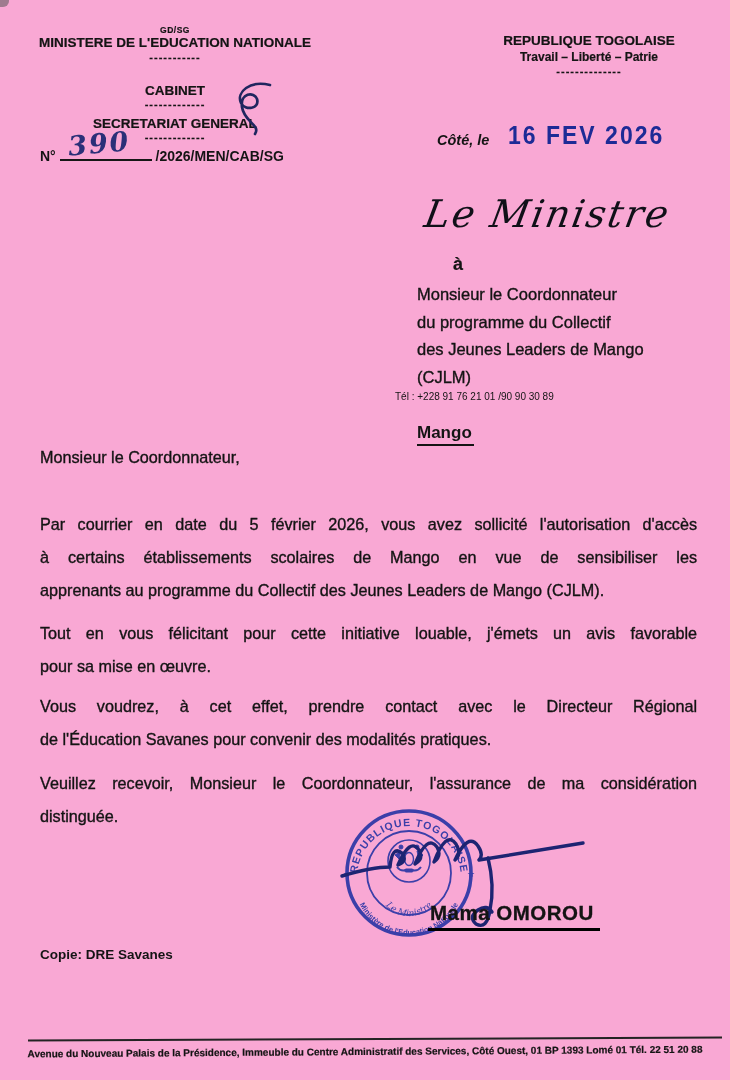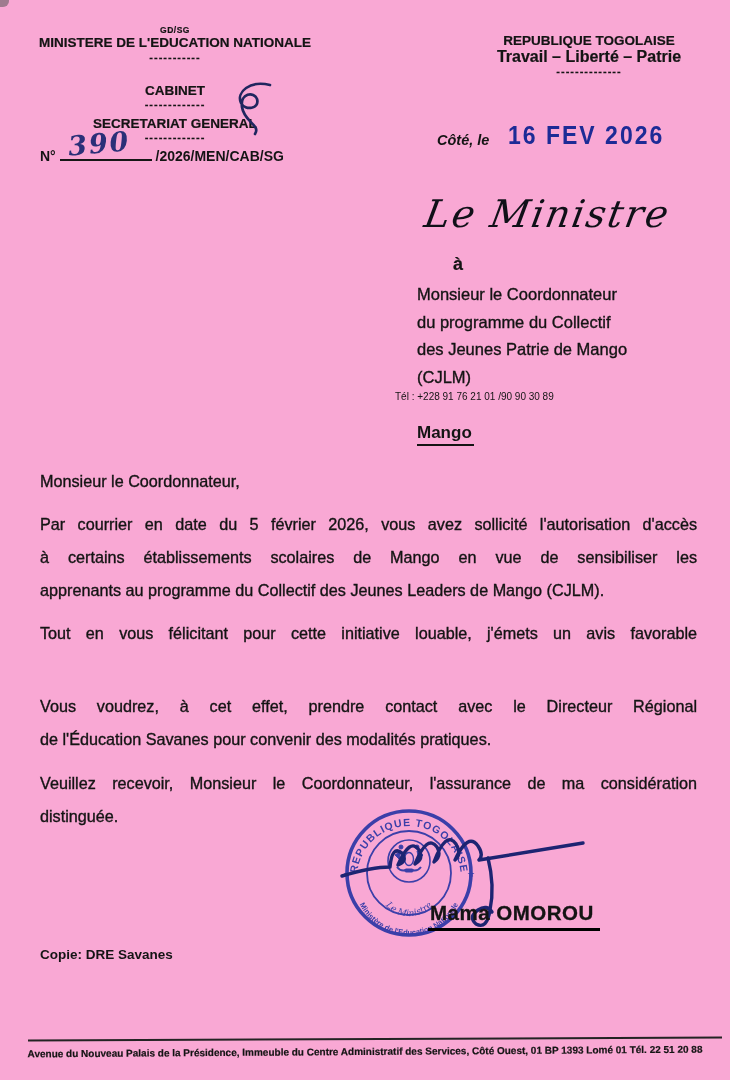--- a/index.html
+++ b/index.html
@@ -12,41 +12,41 @@
   
   .hl{left:36px;top:26px;width:278px;text-align:center;font-weight:bold;-webkit-text-stroke:0.2px #141414;}
   .hl-small{font-size:8.5px;letter-spacing:.5px;line-height:9px;}
   .hl-ministry{font-size:13.5px;line-height:16px;}
   .sep{font-size:11px;letter-spacing:1px;line-height:13px;font-weight:bold;}
   .hl-cabinet{font-size:13.5px;line-height:15px;margin-top:19px;}
   .hl-secgen{font-size:13.5px;line-height:15px;margin-top:5px;}
   
   .hr{left:458px;top:33px;width:262px;text-align:center;font-weight:bold;-webkit-text-stroke:0.2px #141414;}
   .hr-rep{font-size:13.5px;line-height:16px;}
-  .hr-motto{font-size:16px;line-height:16px;}
+  .hr-motto{font-size:12px;line-height:16px;}
   
   .refline{left:40px;top:144px;font-size:14px;font-weight:bold;white-space:nowrap;}
   .ref-underline{display:inline-block;width:92px;height:15px;border-bottom:2.4px solid #161616;position:relative;vertical-align:baseline;}
   .ref-number{position:absolute;left:8px;top:-16px;font-family:"DejaVu Serif",serif;font-style:italic;font-weight:bold;
     font-size:27px;color:#2b3078;transform:rotate(-5deg);letter-spacing:2px;}
   
   .place{left:437px;top:132px;font-size:14.5px;font-weight:bold;font-style:italic;}
   .datestamp{left:508px;top:122px;font-size:23px;font-weight:bold;letter-spacing:2px;color:#1d2b96;
     transform:scaleY(1.12);white-space:nowrap;}
   
   .minister-script{left:425px;top:192px;font-family:"DejaVu Serif",serif;font-style:italic;font-size:38px;
     letter-spacing:2px;color:#101018;transform:skewX(-10deg);}
   
   .to-a{left:453px;top:254px;font-size:18px;font-weight:bold;-webkit-text-stroke:.2px #141414;}
   .recipient{left:417px;top:281px;font-size:16.5px;line-height:27.5px;-webkit-text-stroke:.35px #141414;}
   .phone{left:395px;top:391px;font-size:10px;font-weight:normal;white-space:nowrap;}
   .city{left:417px;top:423px;font-size:17px;font-weight:bold;border-bottom:2.4px solid #141414;padding:0 2px 1px 0;}
   
   .body-text{left:40px;width:657px;font-size:16.2px;-webkit-text-stroke:.35px #141414;}
-  .greeting{top:472px;}
+  .greeting{top:448px;}
   .para{line-height:33px;}
   .p1{top:508px;} .p2{top:617px;} .p3{top:690px;} .p4{top:767px;}
   .jline{text-align:justify;text-align-last:justify;}
   .lline{text-align:left;}
   
   .stamp-wrap{left:333px;top:797px;width:152px;height:152px;opacity:.9;}
   .sig-wrap{left:338px;top:812px;width:262px;height:130px;}
   .signer{left:428px;top:901px;font-size:20.5px;font-weight:bold;letter-spacing:.5px;
     border-bottom:3px solid #000000;padding:0 6px 3px 2px;-webkit-text-stroke:.3px #141414;}
   
@@ -93,36 +93,37 @@
 
   <div class="abs place">Côté, le</div>
   <div class="abs datestamp">16 FEV 2026</div>
 
   <div class="abs minister-script">Le Ministre</div>
 
   <div class="abs to-a">à</div>
   <div class="abs recipient">
     <div>Monsieur le Coordonnateur</div>
     <div>du programme du Collectif</div>
-    <div>des Jeunes Patrie de Mango</div>
+    <div>des Jeunes Leaders de Mango</div>
     <div>(CJLM)</div>
   </div>
   <div class="abs phone">Tél : +228 91 76 21 01 /90 90 30 89</div>
   <div class="abs city">Mango</div>
 
   <div class="abs body-text greeting">Monsieur le Coordonnateur,</div>
 
   <div class="abs body-text para p1">
     <div class="jline">Par courrier en date du 5 février 2026, vous avez sollicité l'autorisation d'accès</div>
     <div class="jline">à certains établissements scolaires de Mango en vue de sensibiliser les</div>
     <div class="lline">apprenants au programme du Collectif des Jeunes Leaders de Mango (CJLM).</div>
   </div>
 
   <div class="abs body-text para p2">
     <div class="jline">Tout en vous félicitant pour cette initiative louable, j'émets un avis favorable</div>
+    <div class="lline">pour sa mise en œuvre.</div>
   </div>
 
   <div class="abs body-text para p4">
     <div class="jline">Veuillez recevoir, Monsieur le Coordonnateur, l'assurance de ma considération</div>
     <div class="lline">distinguée.</div>
   </div>
 
   <div class="abs body-text para p3">
     <div class="jline">Vous voudrez, à cet effet, prendre contact avec le Directeur Régional</div>
     <div class="lline">de l'Éducation Savanes pour convenir des modalités pratiques.</div>

